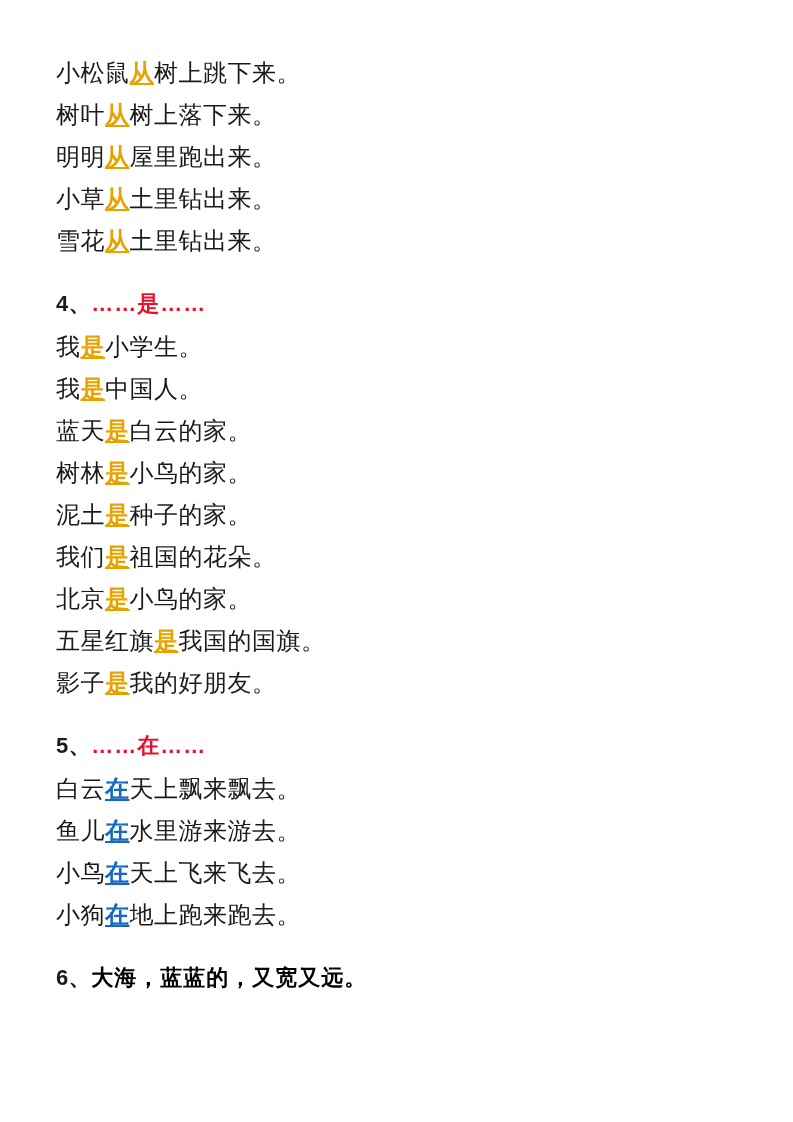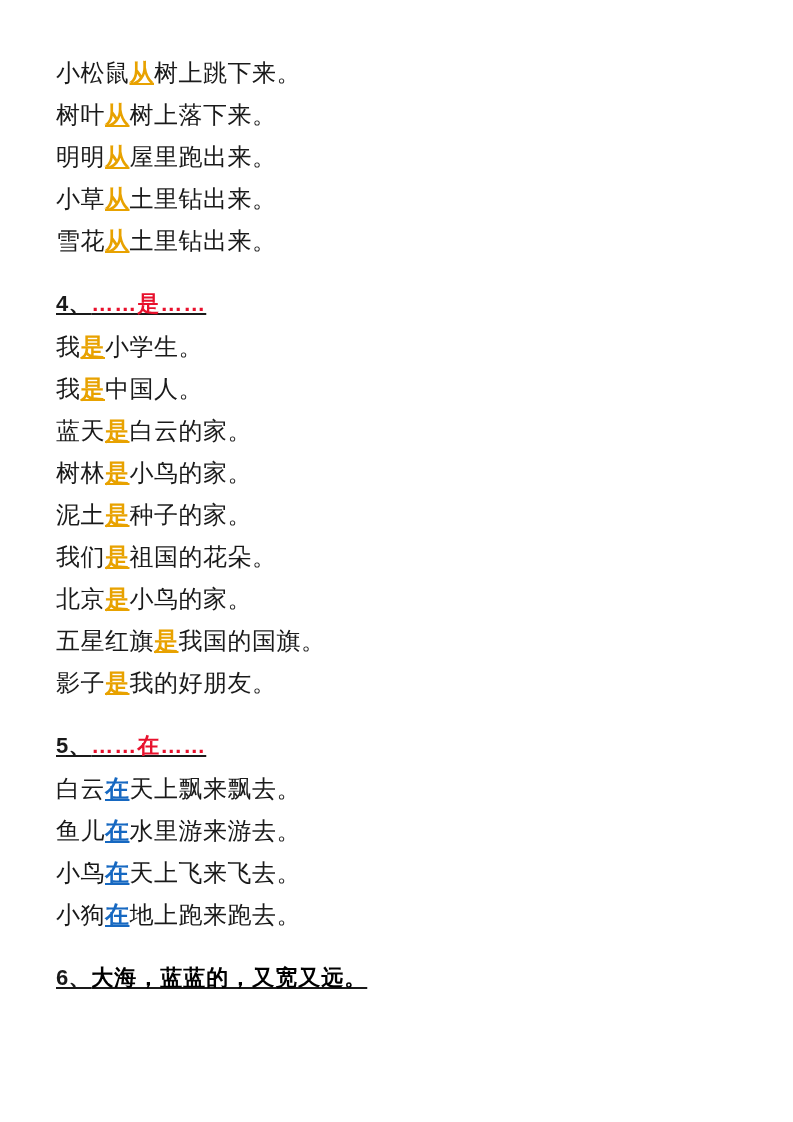--- a/index.html
+++ b/index.html
@@ -32,21 +32,20 @@
     color: #1a1a1a;
     font-weight: 400;
   }
   .section-head {
     font-size: 22px;
     line-height: 40px;
     font-weight: bold;
     margin-top: 22px;
     margin-bottom: 2px;
     letter-spacing: 0.5px;
-    text-decoration: underline;
   }
   .section-head .num {
     color: #1a1a1a;
     font-weight: bold;
     font-size: 22px;
   }
   .section-head .pattern {
     color: #e8112d;
     font-weight: bold;
     font-size: 22px;

